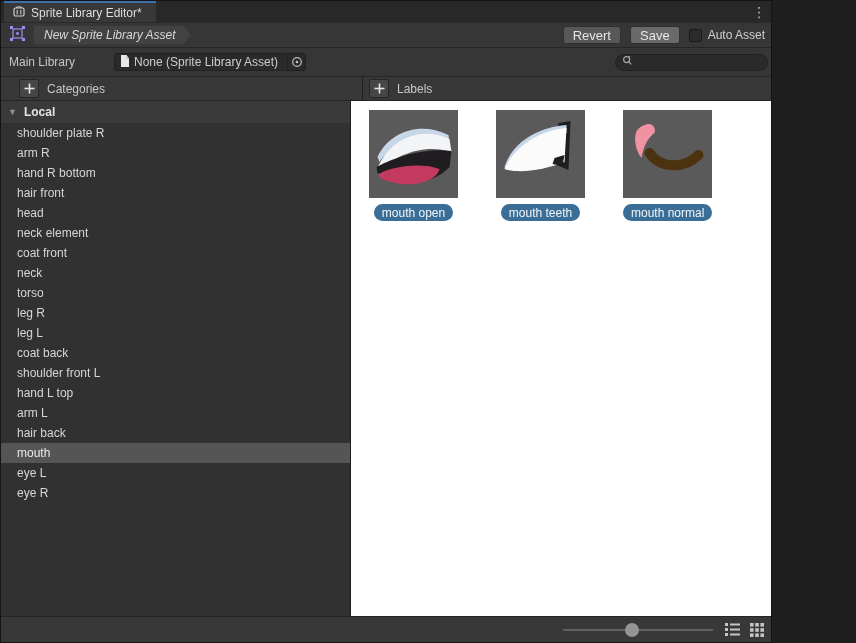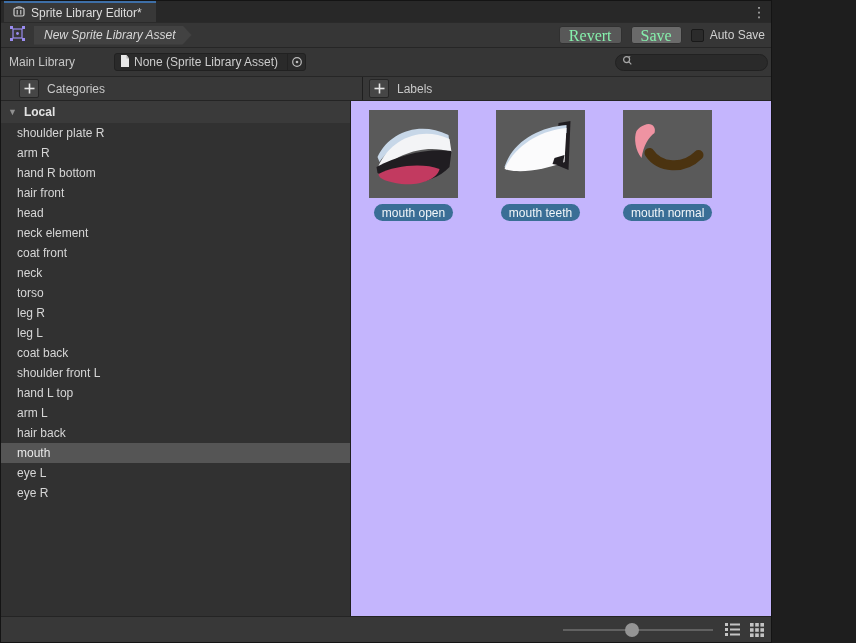--- a/index.html
+++ b/index.html
@@ -27,21 +27,21 @@
   .toolbar { height:25px; background:#363636; display:flex; align-items:center; padding:0 6px 0 8px; flex:0 0 auto; border-bottom:1px solid #262626; }
   .crumb {
     margin-left:8px; background:#424242; color:#d8d8d8; height:19px;
     display:flex; align-items:center; padding:0 16px 0 10px;
     clip-path: polygon(0 0, calc(100% - 9px) 0, 100% 50%, calc(100% - 9px) 100%, 0 100%);
     font-style: italic;
   }
   .toolbar .right { margin-left:auto; display:flex; align-items:center; gap:9px; }
   .btn {
     background:#585858; border:1px solid #303030; border-radius:3px;
-    color:#86efac; font-family:Liberation Serif, serif; font-size:16px; height:18px; padding:0 9px; cursor:default;
+    color:#e5e5e5; font-family:Liberation Sans, sans-serif; font-size:13px; height:18px; padding:0 9px; cursor:default;
   }
   .btn.save { background:#6a6a6a; }
   .checkbox { width:13px; height:13px; background:#2b2b2b; border:1px solid #191919; border-radius:2px; display:inline-block; }
   .autosave-label { color:#d0d0d0; margin-left:-3px; }
 
   
   .mainlib { height:29px; background:#363636; display:flex; align-items:center; padding:0 3px 0 8px; flex:0 0 auto; border-bottom:1px solid #262626; }
   .mainlib-label { color:#c6c6c6; width:105px; }
   .object-field {
     width:192px; height:18px; background:#2a2a2a; border:1px solid #212121; border-radius:3px;
@@ -66,21 +66,21 @@
   }
 
   
   .body { flex:1; display:flex; min-height:0; }
   .left-panel { width:350px; background:#313131; border-right:1px solid #1f1f1f; overflow:hidden; }
   .group-row { height:22px; background:#3a3a3a; display:flex; align-items:center; gap:7px; padding-left:7px; }
   .group-row .tri { color:#909090; font-size:9px; }
   .group-row .name { font-weight:bold; color:#e2e2e2; }
   .cat-row { height:20px; display:flex; align-items:center; padding-left:16px; color:#d6d6d6; cursor:default;text-align:right; }
   .cat-row.selected { background:#555555; color:#eaeaea; }
-  .right-panel { flex:1; background:#c4b5fd; padding:9px 0 0 18px; display:flex; align-items:flex-start; gap:38px; }
+  .right-panel { flex:1; background:#ffffff; padding:9px 0 0 18px; display:flex; align-items:flex-start; gap:38px; }
 
   .sprite-cell { display:flex; flex-direction:column; align-items:center; }
   .thumb { width:89px; height:88px; background:#5a5a5a; cursor:default; }
   .thumb svg { display:block; }
   .pill {
     margin-top:6px; background:#3a6e96; color:#f2f6f9; border-radius:9px;
     height:17px; display:flex; align-items:center; padding:0 8px; white-space:nowrap; cursor:default;
   }
 
   
@@ -119,21 +119,21 @@
         <rect x="1" y="13" width="3" height="3" fill="#9a8cf0"></rect>
         <rect x="13" y="13" width="3" height="3" fill="#9a8cf0"></rect>
         <circle cx="8.5" cy="8.5" r="1.4" fill="#9a8cf0"></circle>
       </svg>
     </span>
     <div class="crumb">New Sprite Library Asset</div>
     <div class="right">
       <button class="btn">Revert</button>
       <button class="btn save">Save</button>
       <span class="checkbox"></span>
-      <span class="autosave-label">Auto Save</span>
+      <span class="autosave-label">Auto Asset</span>
     </div>
   </div>
 
   <div class="mainlib">
     <span class="mainlib-label">Main Library</span>
     <div class="object-field">
       <span>
         <svg width="10" height="12" viewBox="0 0 10 12">
           <path d="M1 0 h5.5 L9 3.5 V12 H1 Z" fill="#e8e8e8"></path>
           <path d="M6.5 0 L9 3.5 H6.5 Z" fill="#b8b8b8"></path>

